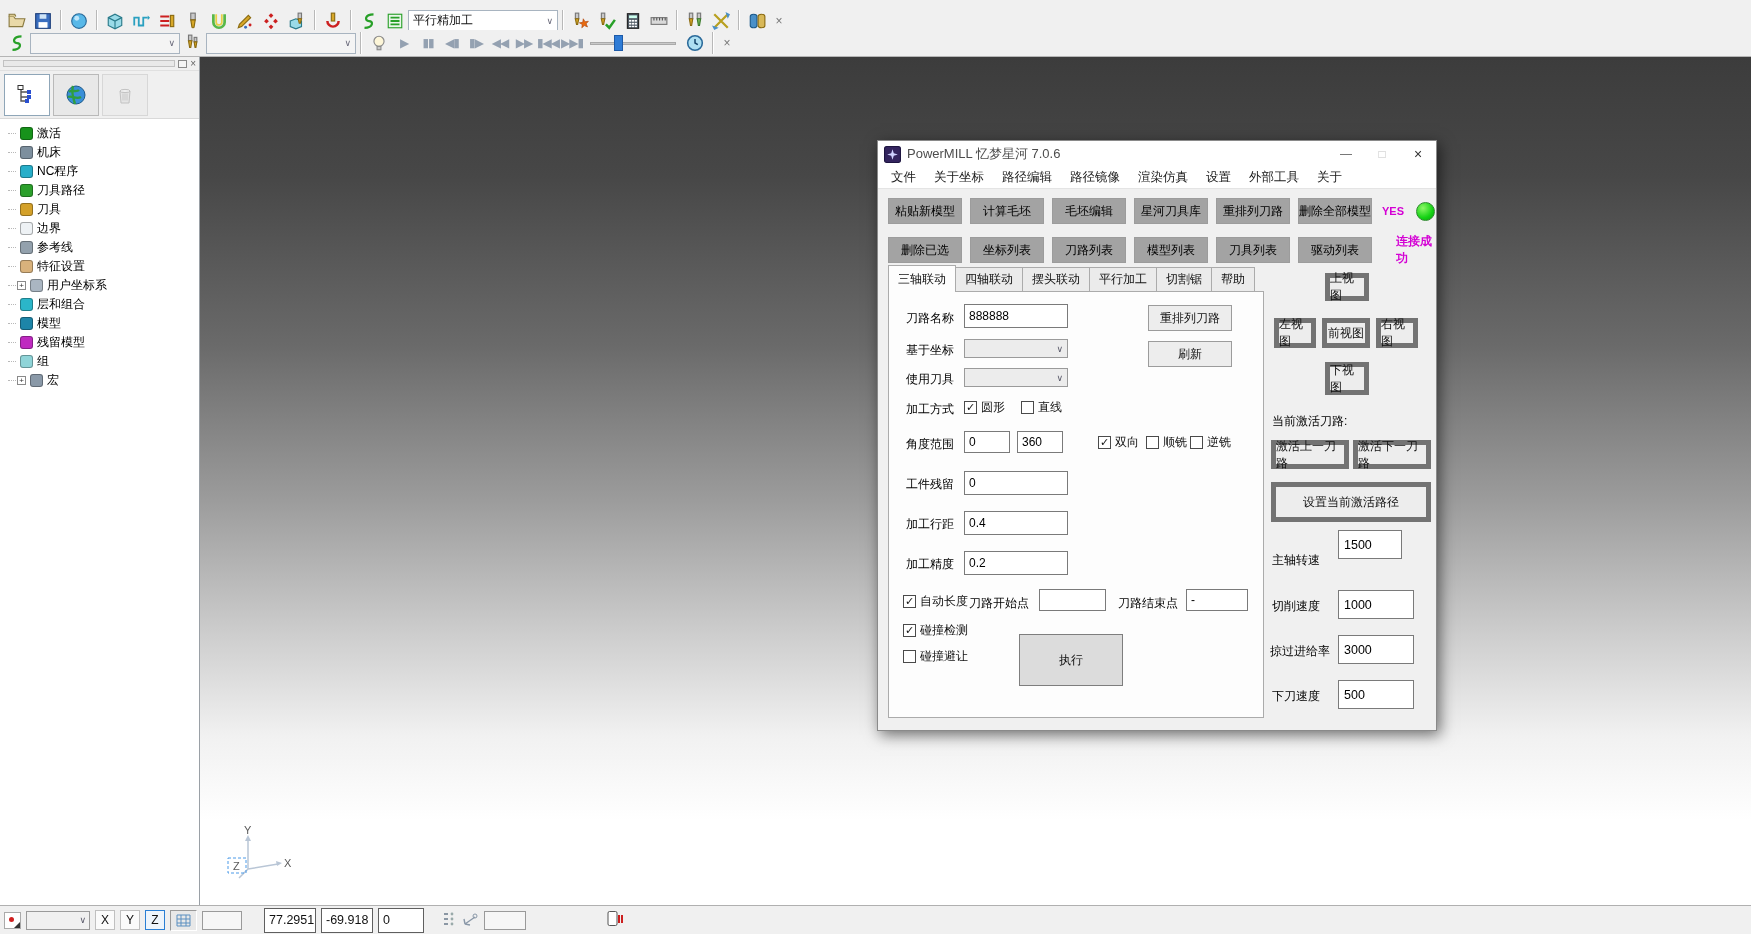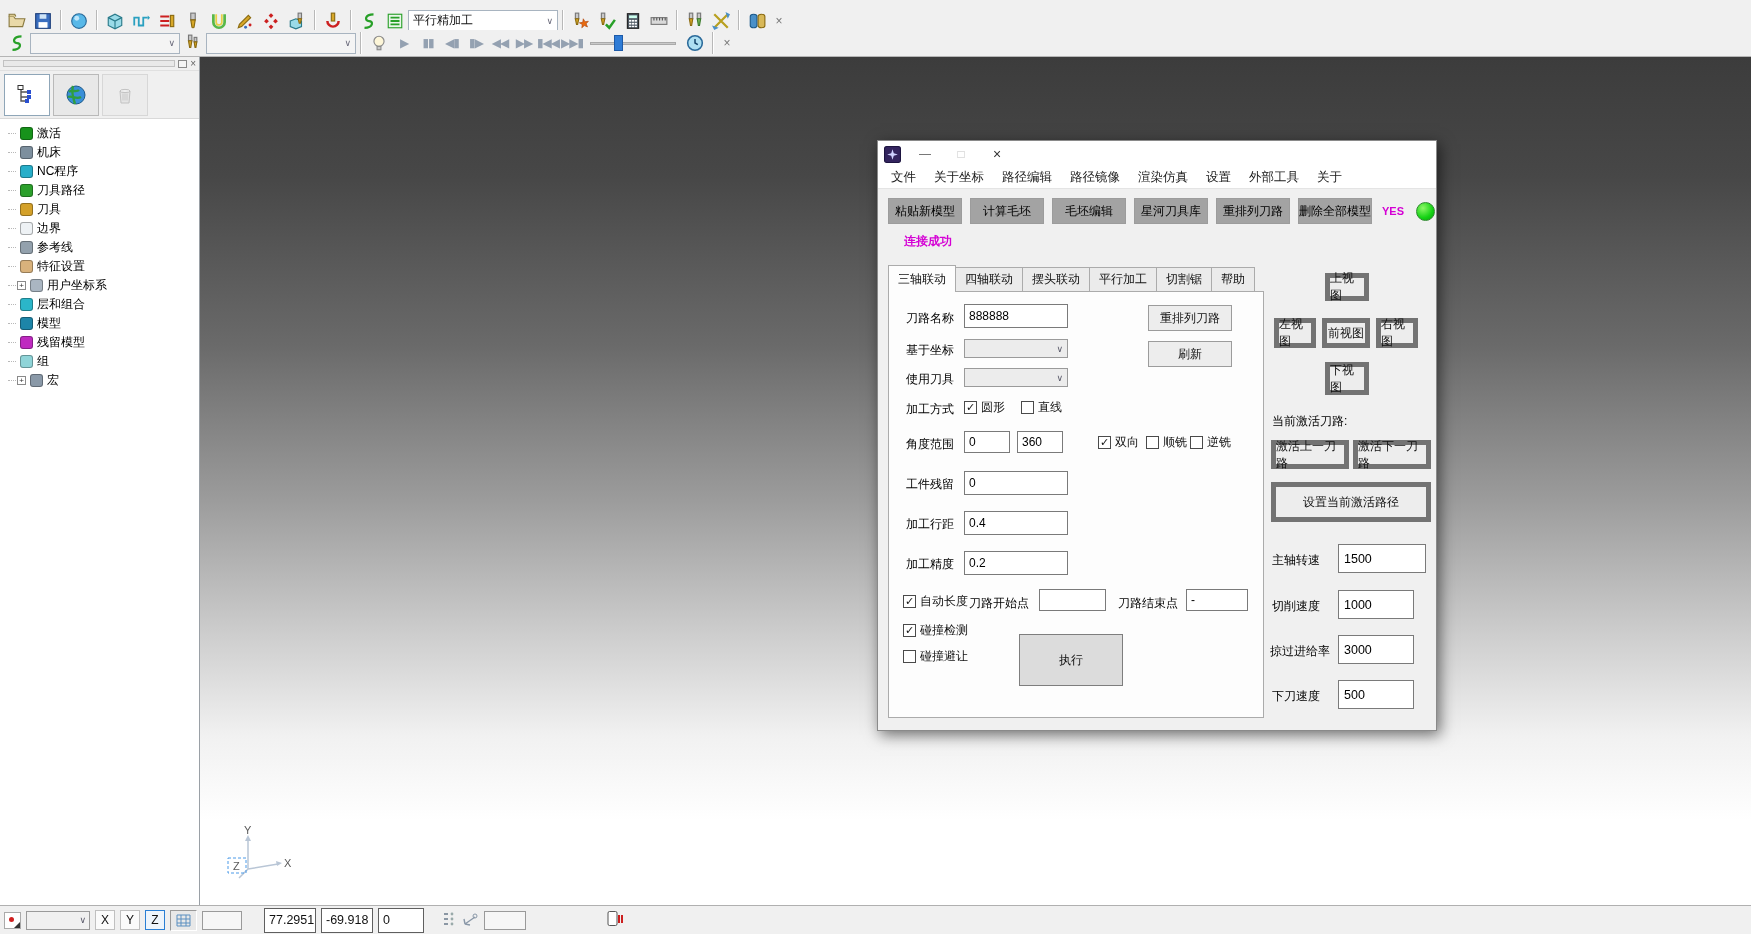--- a/index.html
+++ b/index.html
@@ -442,20 +442,21 @@
       <text x="58" y="42" font-size="11" fill="#5a5a5a">X</text>
       <text x="7" y="45" font-size="11" fill="#5a5a5a">Z</text>
     </svg>
 
     <div class="dlg" style="left:677px; top:83px;">
       <div class="dlg-title">
         <span class="dicon"><svg viewBox="0 0 16 16">
               <rect x="0.5" y="0.5" width="15" height="15" rx="2" fill="#33245e" stroke="#1d1440"></rect>
               <path d="M8 3l1.2 3.8L13 8l-3.8 1.2L8 13 6.8 9.2 3 8l3.8-1.2z" fill="#cfd2ff"></path>
             </svg></span>
+        <span class="ttext">PowerMILL 忆梦星河  7.0.6</span>
         <span class="wbtn">—</span>
         <span class="wbtn max">□</span>
         <span class="wbtn close">×</span>
       </div>
       <div class="dlg-menu">
 
       <span class="mitem">文件</span>
           <span class="mitem">关于坐标</span>
           <span class="mitem">路径编辑</span>
           <span class="mitem">路径镜像</span>
@@ -472,20 +473,29 @@
             <span class="qbtn">计算毛坯</span>
             <span class="qbtn">毛坯编辑</span>
             <span class="qbtn">星河刀具库</span>
             <span class="qbtn">重排列刀路</span>
             <span class="qbtn">删除全部模型</span>
           </span>
         <span class="yes">YES</span>
         <span class="gdot"></span>
       </div>
       <div class="qrow">
+        <span style="display:flex;gap:8px">
+
+        <span class="qbtn">删除已选</span>
+            <span class="qbtn">坐标列表</span>
+            <span class="qbtn">刀路列表</span>
+            <span class="qbtn">模型列表</span>
+            <span class="qbtn">刀具列表</span>
+            <span class="qbtn">驱动列表</span>
+          </span>
         <span class="connected">连接成功</span>
       </div>
 
       <div class="tabctl">
         <div class="tabs">
 
         <span class="tab active">三轴联动</span>
             <span class="tab">四轴联动</span>
             <span class="tab">摆头联动</span>
             <span class="tab">平行加工</span>
@@ -580,21 +590,21 @@
       <span class="vbtn" style="left:444px;top:177px;width:48px;height:30px">前视图</span>
       <span class="vbtn" style="left:498px;top:177px;width:42px;height:30px">右视图</span>
       <span class="vbtn" style="left:447px;top:221px;width:44px;height:33px">下视图</span>
 
       <span class="dlabel" style="left:394px;top:272px">当前激活刀路:</span>
       <span class="vbtn" style="left:393px;top:299px;width:78px;height:29px">激活上一刀路</span>
       <span class="vbtn" style="left:475px;top:299px;width:78px;height:29px">激活下一刀路</span>
       <span class="vbtn bigbtn" style="left:393px;top:341px;width:160px;height:40px">设置当前激活路径</span>
 
       <span class="dlabel" style="left:394px;top:411px">主轴转速</span>
-      <input class="sinput" style="left: 460px; top: 403px; width: 88px;" value="1500">
+      <input class="sinput" style="left: 460px; top: 389px; width: 64px;" value="1500">
       <span class="dlabel" style="left:394px;top:457px">切削速度</span>
       <input class="sinput" style="left: 460px; top: 449px; width: 76px;" value="1000">
       <span class="dlabel" style="left:392px;top:502px">掠过进给率</span>
       <input class="sinput" style="left: 460px; top: 494px; width: 76px;" value="3000">
       <span class="dlabel" style="left:394px;top:547px">下刀速度</span>
       <input class="sinput" style="left: 460px; top: 539px; width: 76px;" value="500">
     </div>
   </div>
 
   <div class="status">

